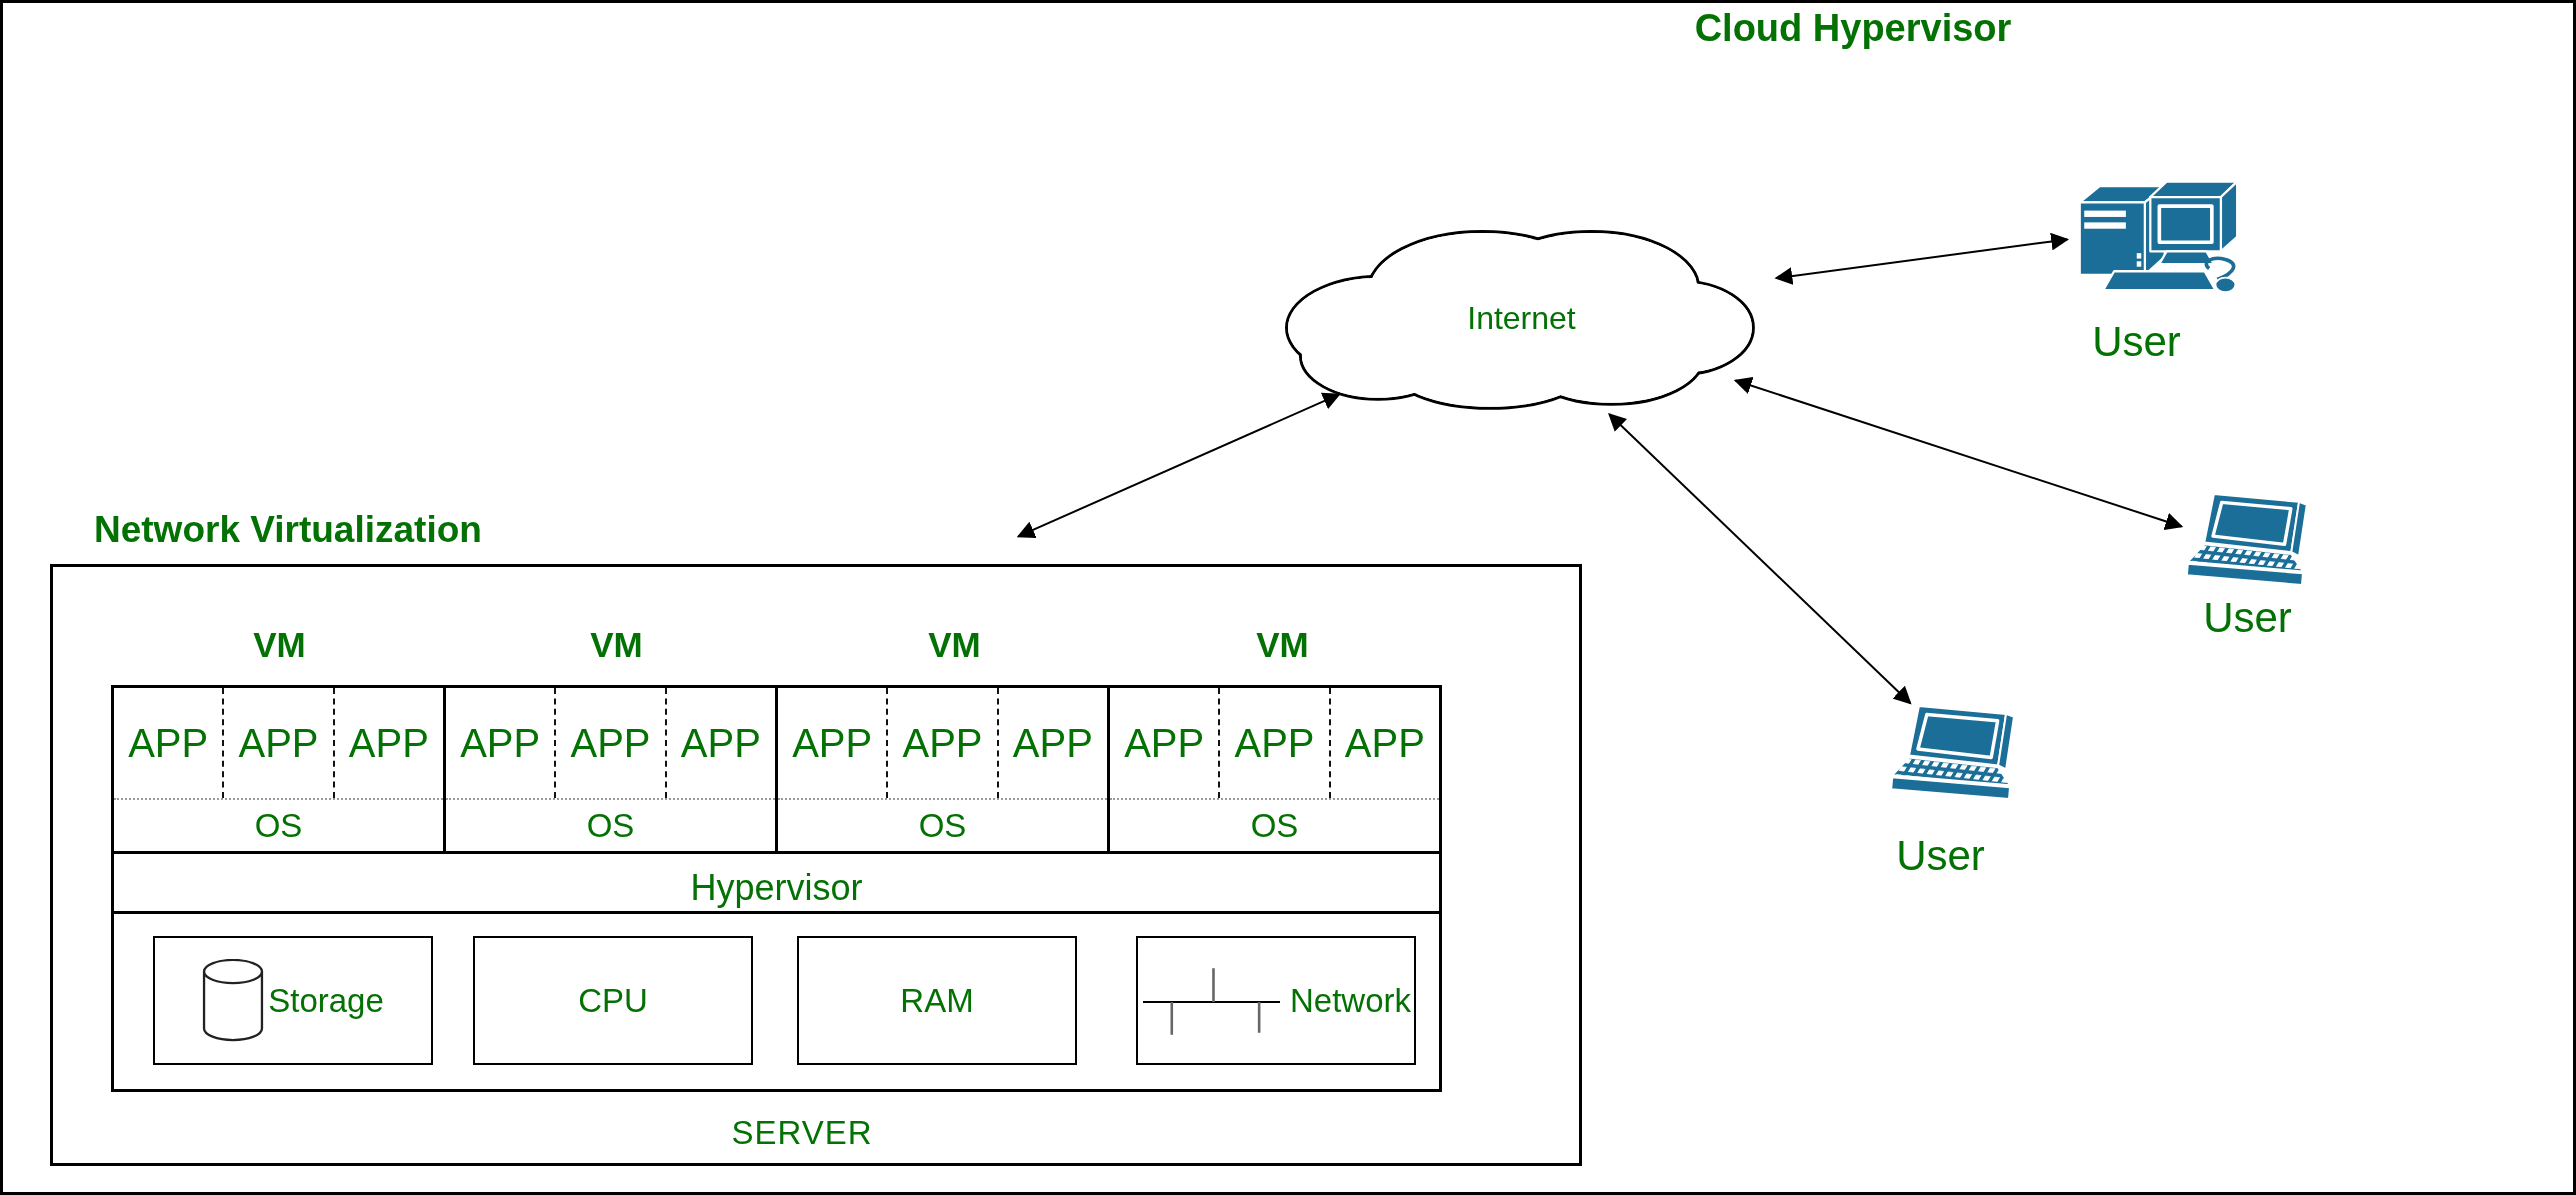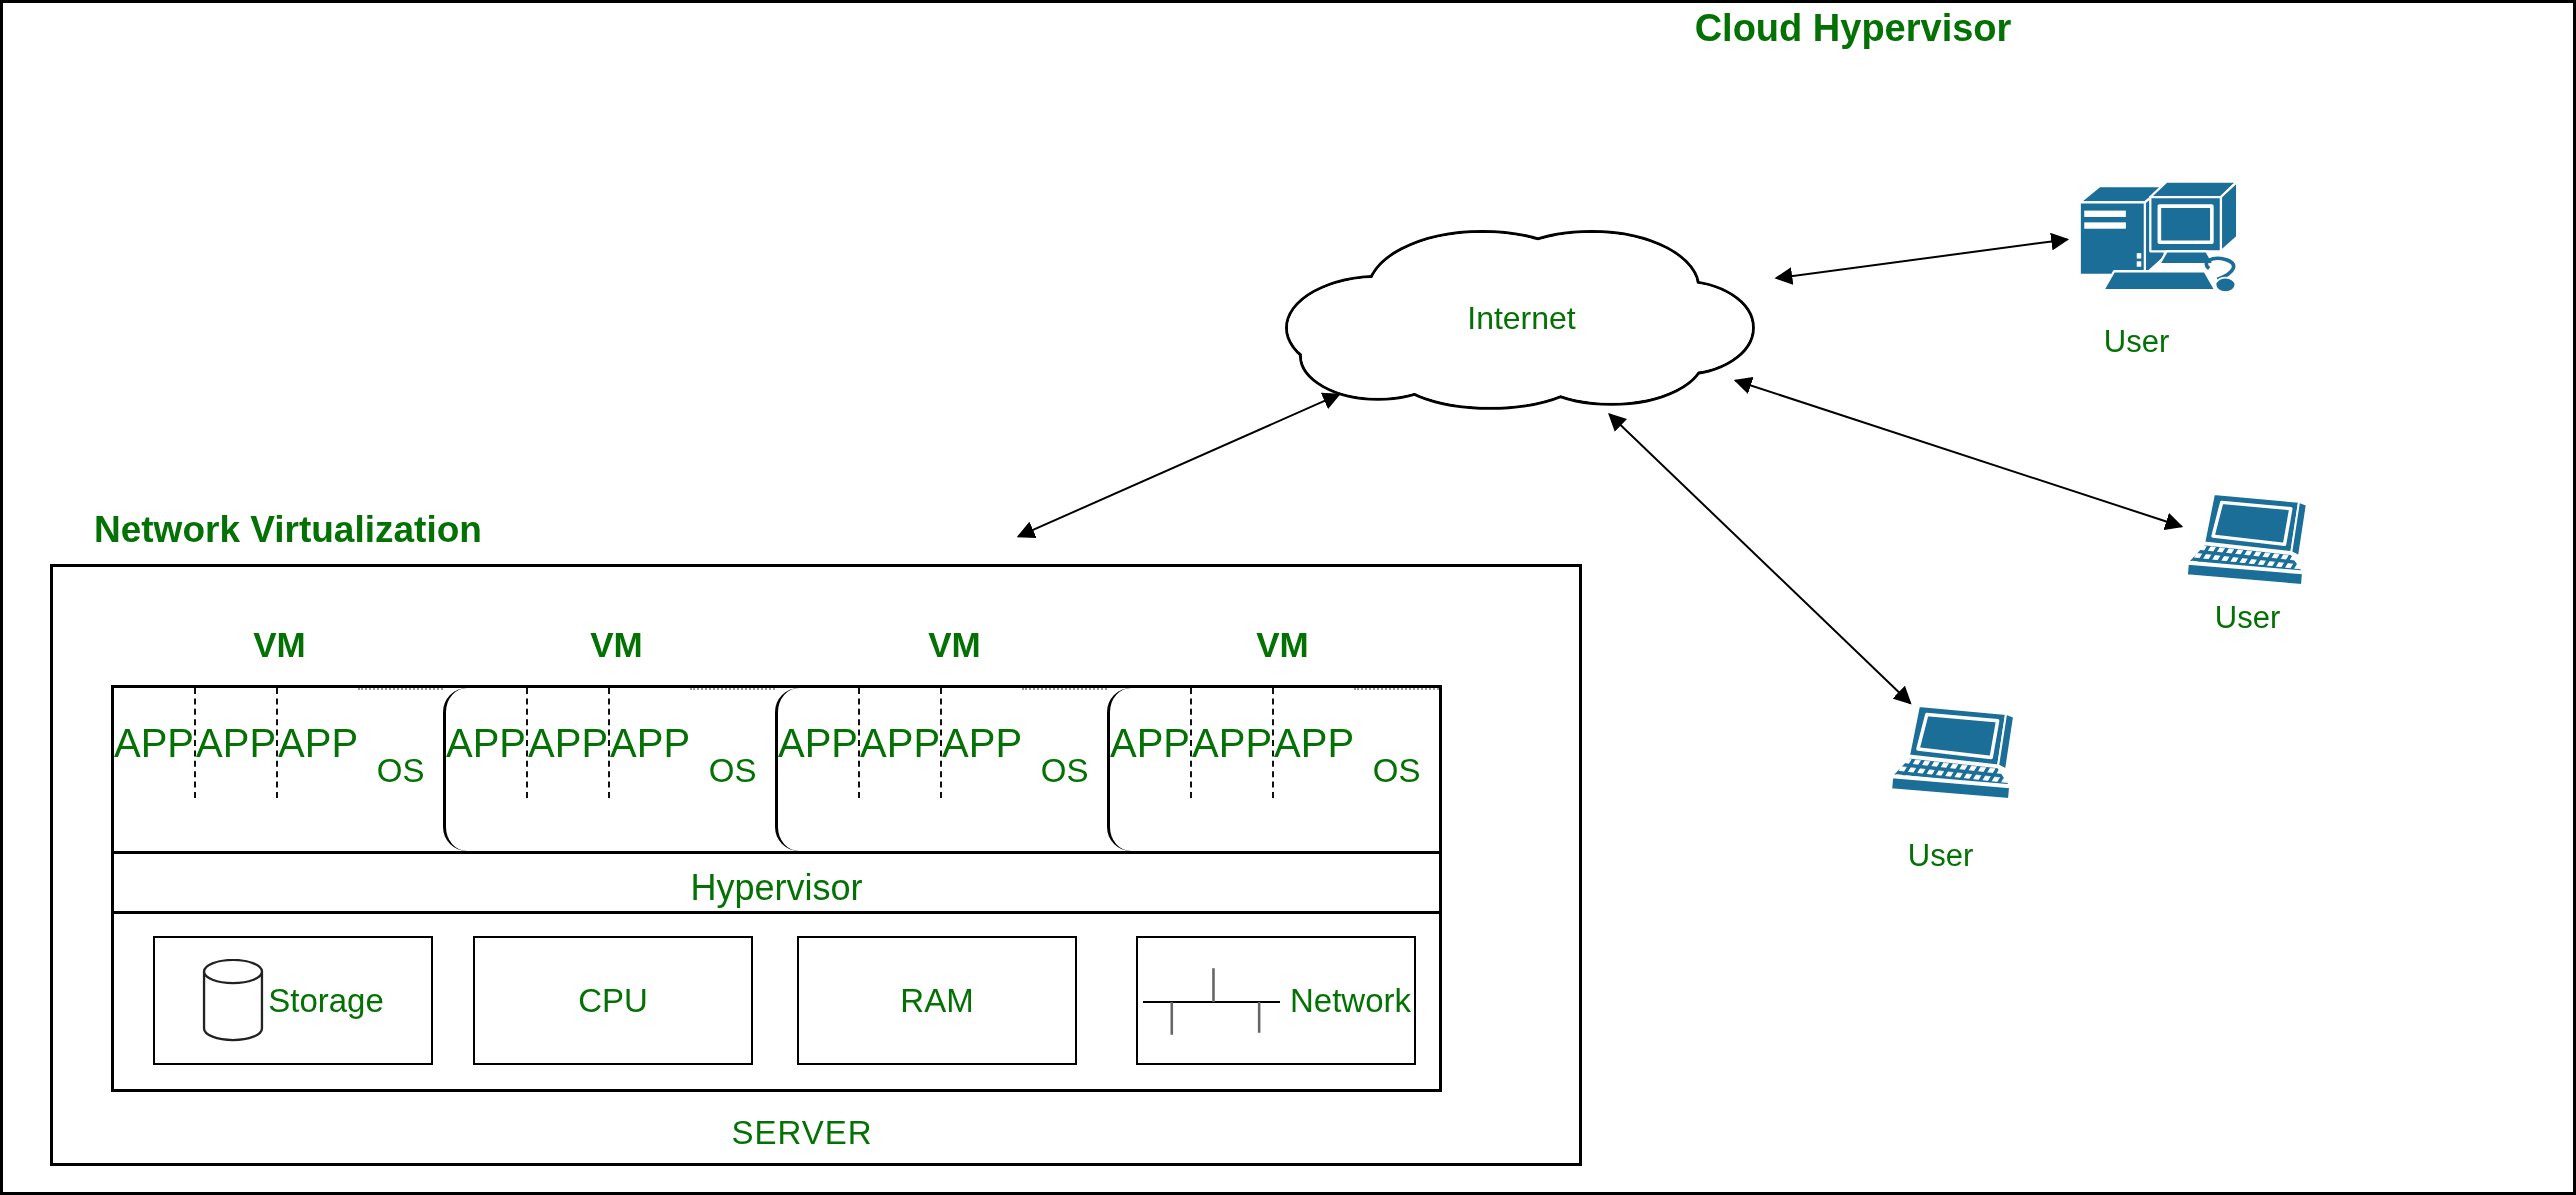--- a/index.html
+++ b/index.html
@@ -18,40 +18,40 @@
   .ctr{display:flex;align-items:center;justify-content:center;text-align:center;}
 
   .diagram-title{left:1679px;top:6px;width:348px;height:44px;font-size:38px;font-weight:bold;}
   .sv-title{left:94px;top:509px;width:497px;height:40px;font-size:37px;font-weight:bold;}
 
   .server-box{left:50px;top:564px;width:1532px;height:602px;border:3px solid var(--line);background:#fff;}
 
   .vm-label{top:626px;width:159px;height:38px;font-size:35px;font-weight:bold;}
 
   .vm-table{left:111px;top:685px;width:1331px;height:169px;border:3px solid var(--line);display:flex;background:#fff;}
-  .vm-col{flex:1;display:flex;flex-direction:row;border-left:3px solid var(--line);box-sizing:border-box;border-radius:24px;}
+  .vm-col{flex:1;display:flex;flex-direction:column;border-left:3px solid var(--line);box-sizing:border-box;}
   .vm-col:first-child{border-left:none;}
   .app-row{height:110px;display:flex;}
   .app-cell{flex:1;border-right:2px dashed #111;display:flex;align-items:center;justify-content:center;font-size:40px;box-sizing:border-box;}
   .app-cell:last-child{border-right:none;}
   .os-row{flex:1;border-top:2px dotted #999;display:flex;align-items:center;justify-content:center;font-size:33px;box-sizing:border-box;}
 
   .hypervisor-row{left:111px;top:851px;width:1331px;height:73px;border:3px solid var(--line);font-size:36px;background:#fff;}
 
   .hardware-box{left:111px;top:911px;width:1331px;height:181px;border:3px solid var(--line);background:#fff;}
   .hw-item{position:absolute;top:22px;height:129px;width:280px;border:2px solid var(--line);display:flex;align-items:center;justify-content:center;gap:4px;font-size:33px;box-sizing:border-box;background:#fff;}
   .hw-storage{left:39px;}
   .hw-cpu{left:359px;}
   .hw-ram{left:683px;}
   .hw-network{left:1022px;gap:10px;}
 
   .server-label{left:36px;top:1113px;width:1532px;height:40px;font-size:33px;font-weight:normal;letter-spacing:1px;}
 
   .internet-label{left:1287px;top:298px;width:469px;height:40px;font-size:32px;}
-  .user-label{width:129px;height:36px;font-size:31px;}
+  .user-label{width:129px;height:36px;font-size:42px;}
 
   svg{display:block;}
   .overlay{position:absolute;left:0;top:0;pointer-events:none;}
   .blue{fill:var(--blue);}
 </style>
 </head>
 <body>
 
 <div class="frame"></div>
 

